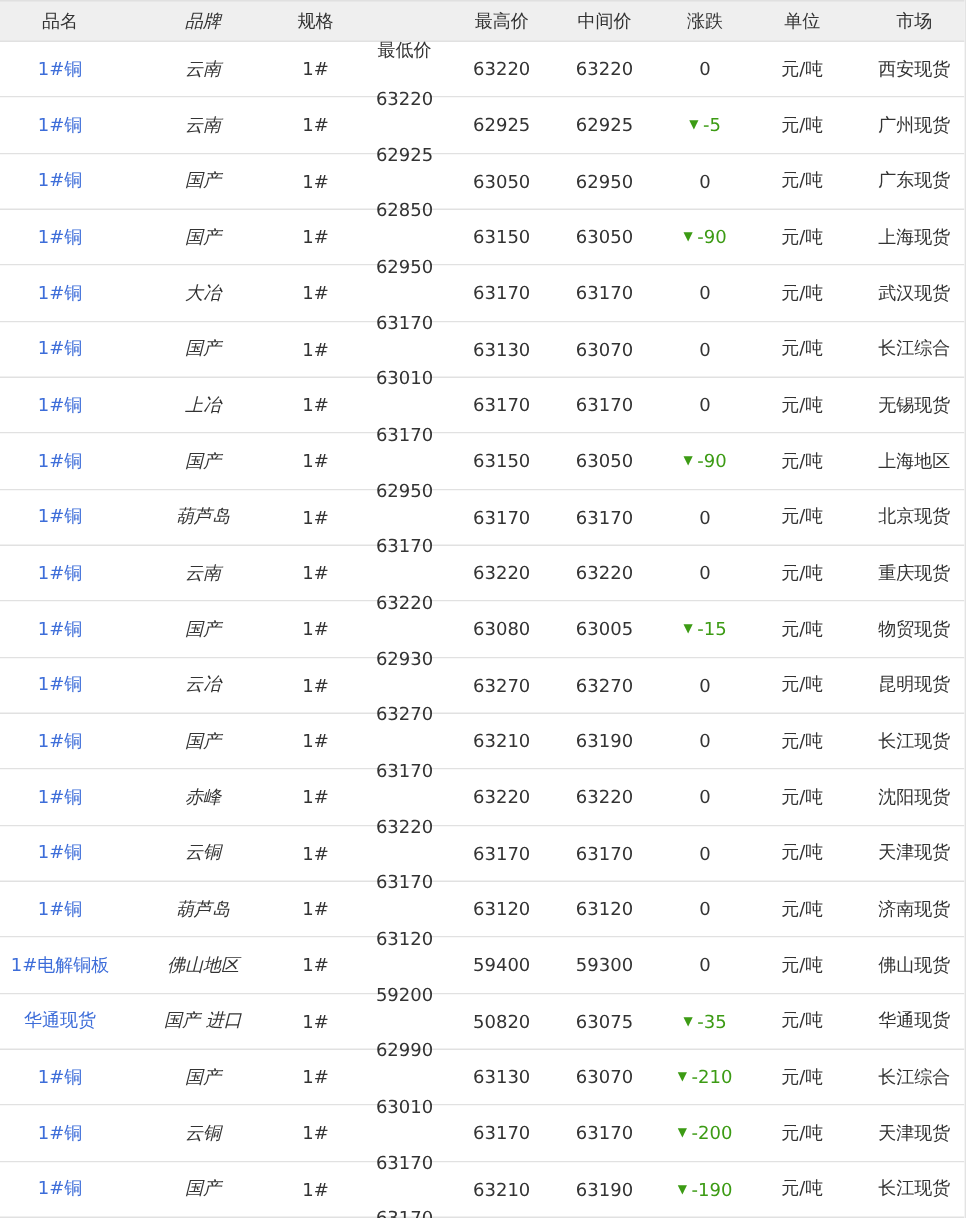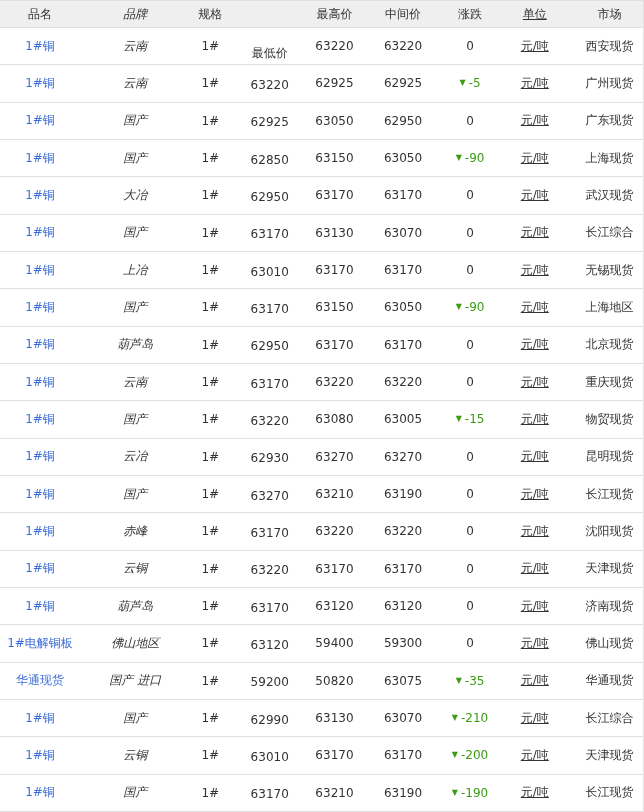--- a/index.html
+++ b/index.html
@@ -11,21 +11,21 @@
     font-size: 12px;
   }
   .price-table {
     width: 644px;
     height: 812px;
     border-right: 1px solid #e3e3e3;
     overflow: hidden;
   }
   .row {
     display: flex;
-    align-items: flex-start;
+    align-items: center;
     height: calc((812px - 28px) / 21);
     border-bottom: 1px solid #e1e1e1;
     background: #ffffff;
     gap: 19px;
   }
   .row.header {
     height: 28px;
     background: var(--header-bg, #efefef);
     border-top: 1px solid #e0e0e0;
     border-bottom: 1px solid #e1e1e1;
@@ -40,21 +40,21 @@
     overflow: hidden;
     white-space: nowrap;
   }
   .c0 { width: 105px; }
   .c1 { width: 95px; font-style: italic; }
   .c2 { width: 52px; }
   .c3 { width: 54px; margin-top: 39px; }
   .c4 { width: 66px; }
   .c5 { width: 64px; }
   .c6 { width: 62px; }
-  .c7 { width: 58px; text-decoration: underline; }
+  .c7 { width: 58px; }
   .c8 { width: 88px; }
   a.plink {
     color: var(--link-blue, #3d6dd9);
     text-decoration: none;
     cursor: pointer;
   }
   .down-arrow {
     color: var(--down-green, #3c9b14);
     font-size: 8px;
     margin-right: 3px;

